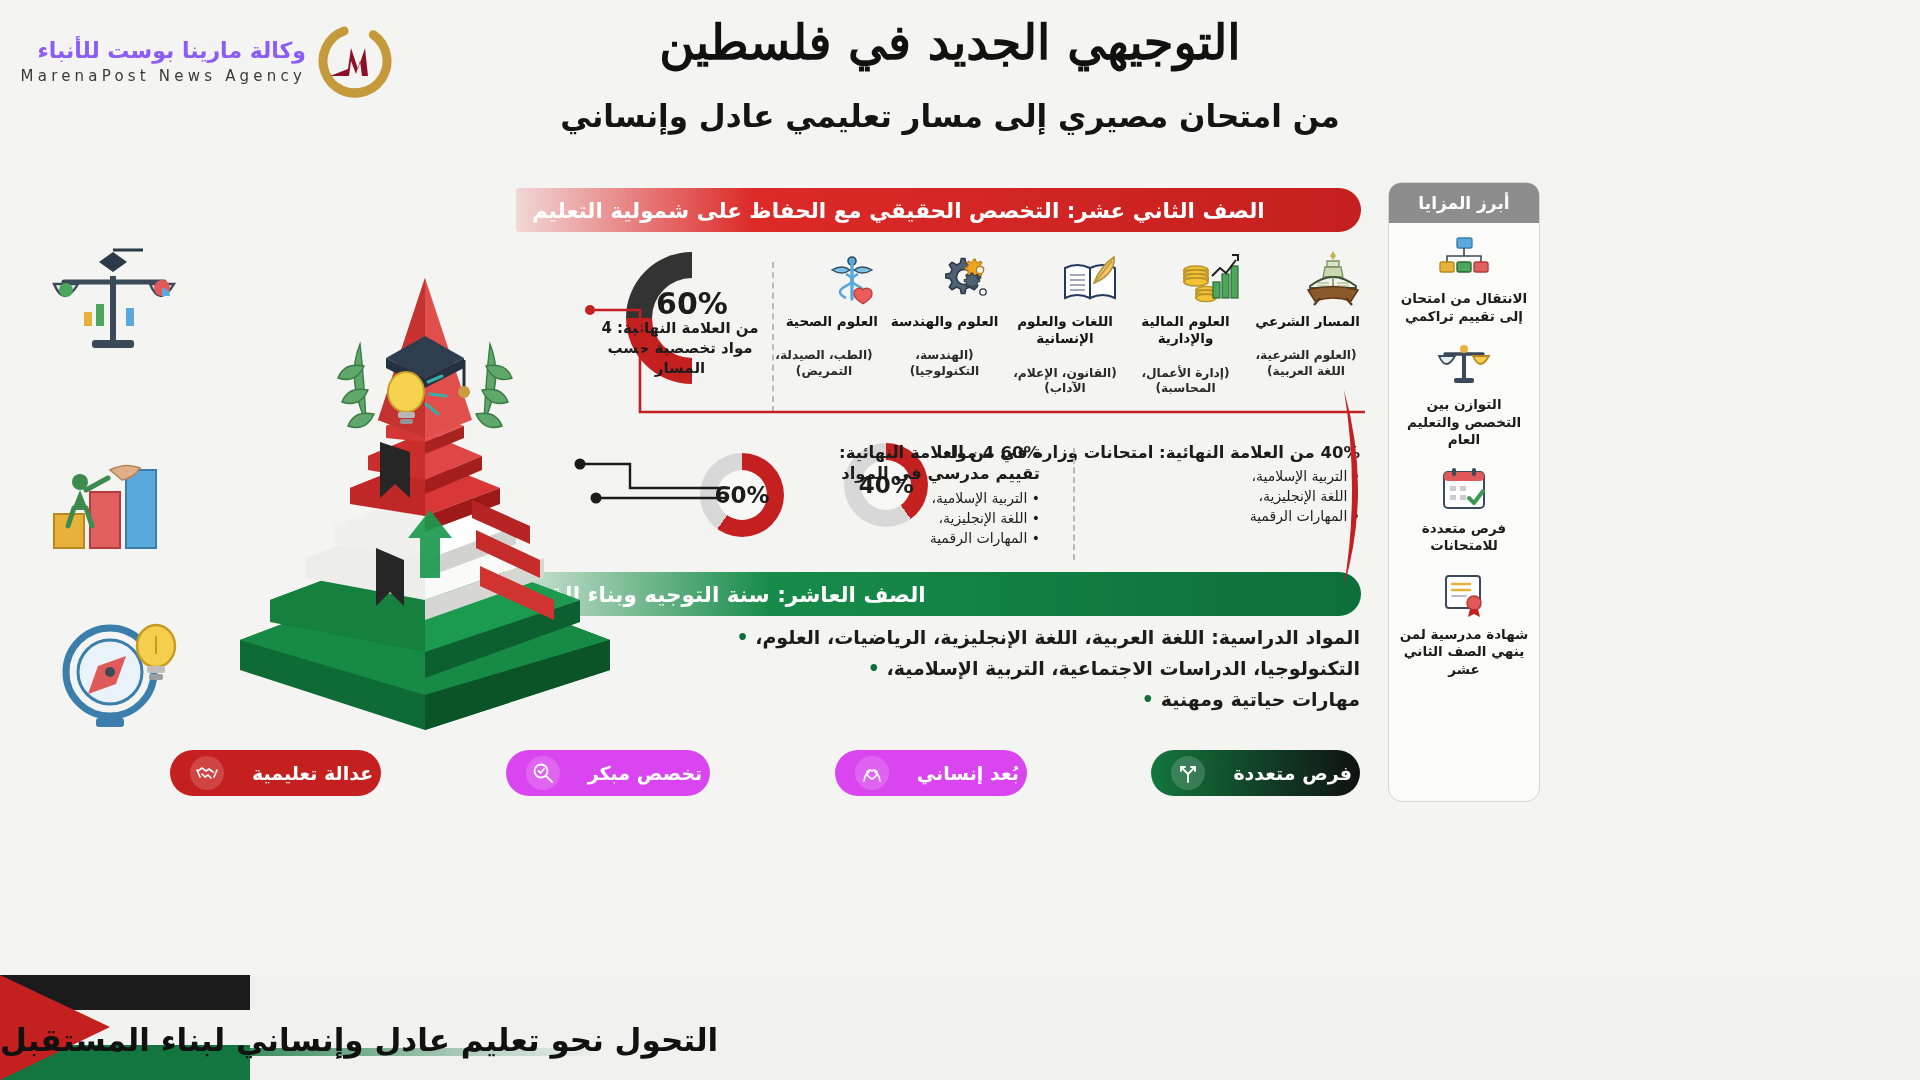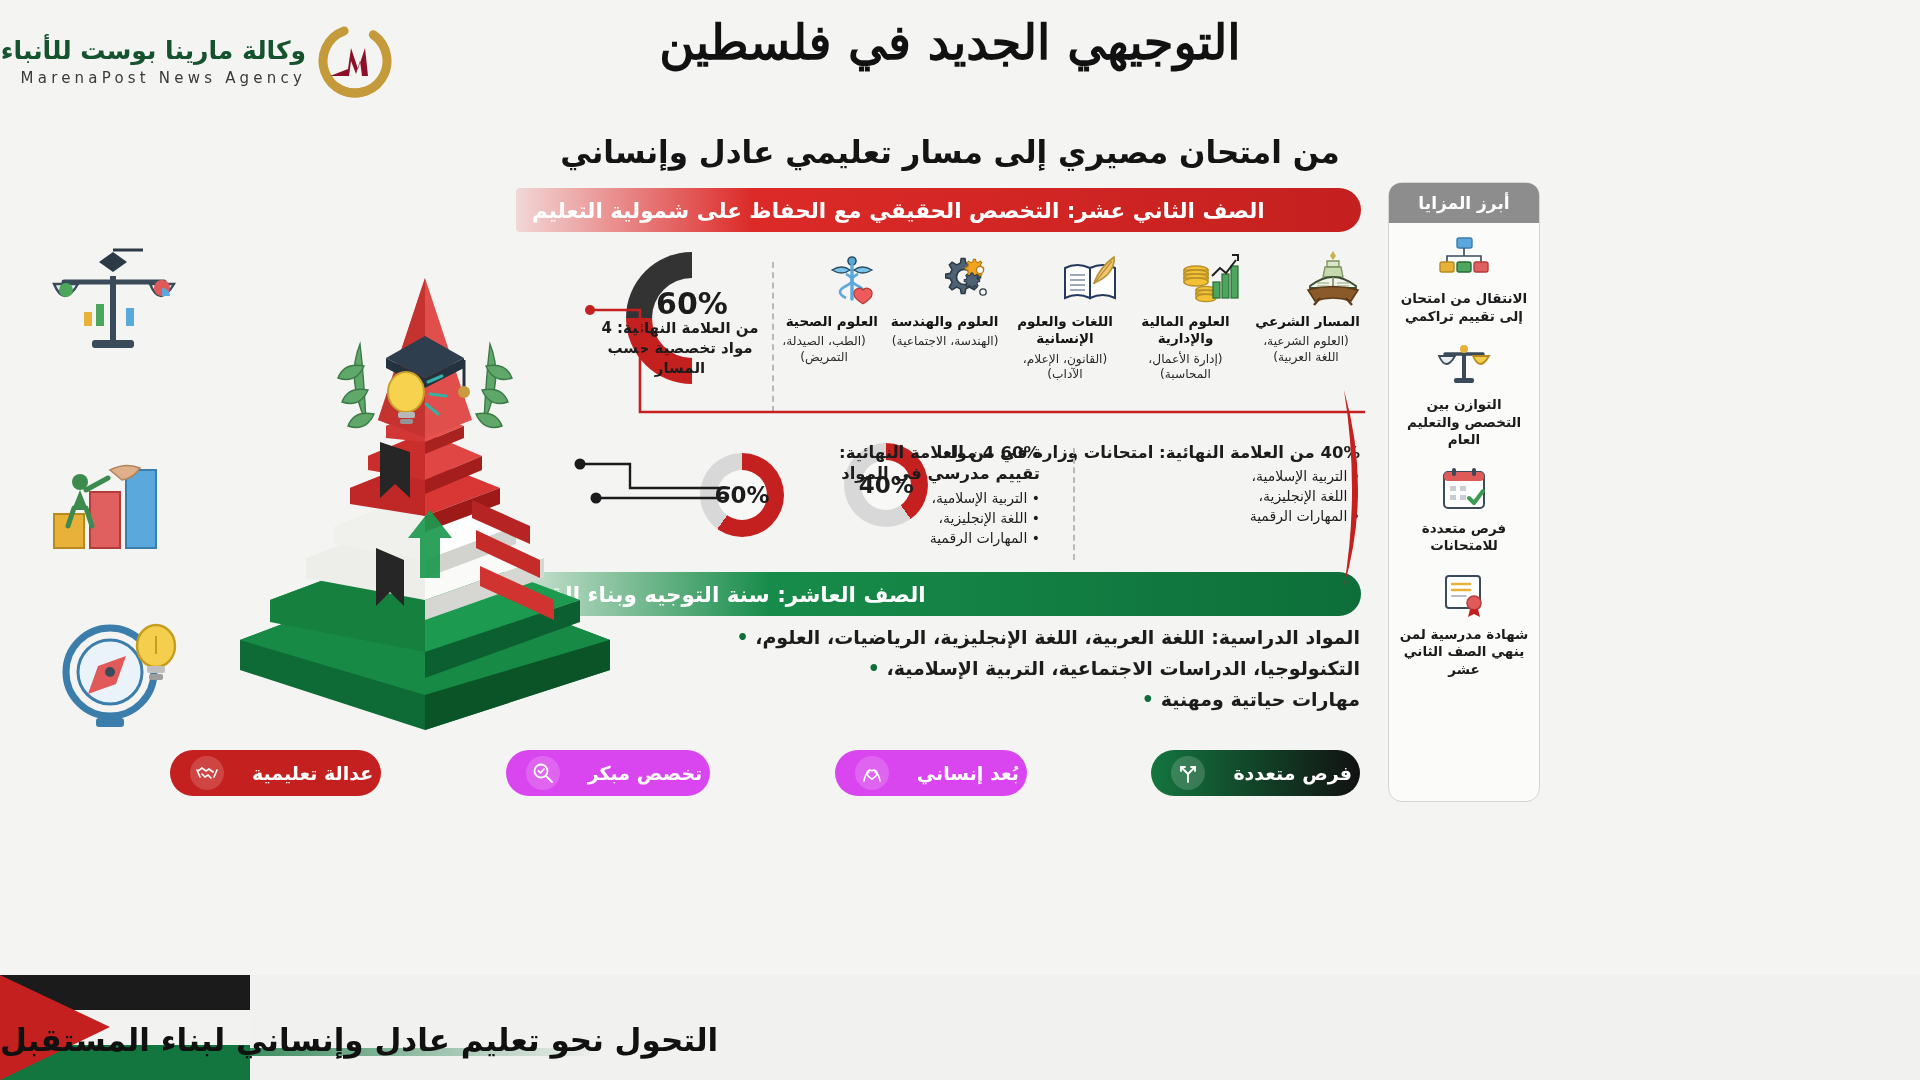--- a/index.html
+++ b/index.html
@@ -9,32 +9,32 @@
     background:#f4f4f2;
     position:relative;
     color:#1c1c1c;
   }
   .stage { position:absolute; inset:0; }
 
   
   .logo-wrap { position:absolute; left:22px; top:18px; width:370px; height:86px; display:flex; align-items:center; gap:12px; }
   .logo-mark { width:74px; height:74px; position:relative; flex:0 0 auto; }
   .logo-text { display:flex; flex-direction:column; align-items:flex-start; justify-content:center; }
-  .logo-ar { font-size:25px; font-weight:bold; color:#14532d; letter-spacing:.5px; white-space:nowrap;margin-left:40px; }
+  .logo-ar { font-size:22px; font-weight:bold; color:#8b5cf6; letter-spacing:.5px; white-space:nowrap;margin-left:40px; }
   .logo-en { font-size:15px; color:#3a3a3a; letter-spacing:4.2px; white-space:nowrap; margin-top:4px; }
 
   .title-main {
     position:absolute; left:440px; top:14px; width:1020px;
     text-align:center; font-family:"DejaVu Serif","Liberation Serif",serif;
     font-size:48px; font-weight:bold; color:#111; line-height:1.18;
     letter-spacing:1px;
   }
   .title-sub {
     position:absolute; left:440px; top:96px; width:1020px;
-    text-align:center; font-size:31px; font-weight:bold; color:#141414; line-height:1.3;margin-top:36px;
+    text-align:center; font-size:31px; font-weight:bold; color:#141414; line-height:1.3;
   }
 
   
   .bar-red {
     position:absolute; left:516px; top:188px; width:845px; height:44px;
     background:linear-gradient(90deg,#f2d7d7 0%,#dc2a28 28%,#c4201f 100%);
     border-radius:4px 22px 22px 4px;
     display:flex; align-items:center; justify-content:flex-end;
     padding-left:16px; padding-right:26px;
   }
@@ -47,21 +47,21 @@
     display:flex; align-items:center; justify-content:flex-end;
     padding-right:26px;
   }
   .bar-green span { color:#fff; font-size:21.5px; font-weight:bold; white-space:nowrap; }
 
   
   .tracks { position:absolute; left:770px; top:248px; width:590px; height:150px; display:flex; flex-direction:row-reverse; justify-content:space-between; }
   .track { width:108px; text-align:center; display:flex; flex-direction:column; align-items:flex-start; }
   .track .ic { height:58px; display:flex; align-items:flex-end; justify-content:center; }
   .track .nm { font-size:13.5px; font-weight:bold; line-height:1.28; margin-top:7px; color:#151515; }
-  .track .dt { font-size:12.2px; line-height:1.28; color:#2a2a2a; margin-top:4px; }
+  .track .dt { font-size:12.2px; line-height:1.28; color:#2a2a2a; margin-top:18px;font-weight:bold; }
 
   
   .donut-top { position:absolute; left:618px; top:252px; width:140px; height:140px; }
   .gauge {
     width:132px; height:132px; border-radius:50%;
     background:conic-gradient(from 180deg,#c4201f 0deg 90deg,#333333 90deg 180deg,transparent 180deg 360deg);
     position:relative;
   }
   .gauge::after {
     content:""; position:absolute; left:26px; top:26px; width:80px; height:80px;
@@ -198,21 +198,21 @@
             <path d="M39 12 l2.6 0 .7 3 2.6 1.2 3-1.8 1.8 1.8 -1.8 3 1.2 2.6 3 .7 0 2.6 -3 .7 -1.2 2.6 1.8 3 -1.8 1.8 -3-1.8 -2.6 1.2 -.7 3 -2.6 0 -.7-3 -2.6-1.2 -3 1.8 -1.8-1.8 1.8-3 -1.2-2.6 -3-.7 0-2.6 3-.7 1.2-2.6 -1.8-3 1.8-1.8 3 1.8 2.6-1.2z" transform="translate(-2,-2) scale(.78)"></path>
           </g>
           <circle cx="35" cy="18" r="3.6" fill="#F5F5F3" stroke="#B87A12" stroke-width="1.3"></circle>
           <g fill="#4E6273" stroke="#2B3945" stroke-width="1.5">
             <path d="M39 36 l2.4 0 .6 2.7 2.4 1.1 2.7-1.6 1.6 1.6 -1.6 2.7 1.1 2.4 2.7 .6 0 2.4 -2.7 .6 -1.1 2.4 1.6 2.7 -1.6 1.6 -2.7-1.6 -2.4 1.1 -.6 2.7 -2.4 0 -.6-2.7 -2.4-1.1 -2.7 1.6 -1.6-1.6 1.6-2.7 -1.1-2.4 -2.7-.6 0-2.4 2.7-.6 1.1-2.4 -1.6-2.7 1.6-1.6 2.7 1.6 2.4-1.1z" transform="translate(-2,-5) scale(.72)"></path>
           </g>
           <circle cx="38" cy="40" r="3.2" fill="#F5F5F3" stroke="#2B3945" stroke-width="1.3"></circle>
         </svg>
       </div>
       <div class="nm">العلوم والهندسة</div>
-      <div class="dt">(الهندسة، الاجتماعية)</div>
+      <div class="dt">(الهندسة، التكنولوجيا)</div>
     </div>
 
     <div class="track">
       <div class="ic">
         <svg width="58" height="52" viewBox="0 0 58 52">
           <path d="M4 14 q12-6 25 0 v30 q-13-6-25 0z" fill="#fff" stroke="#233A5E" stroke-width="2"></path>
           <path d="M54 14 q-12-6-25 0 v30 q13-6 25 0z" fill="#fff" stroke="#233A5E" stroke-width="2"></path>
           <g stroke="#6B7B96" stroke-width="1.3">
             <path d="M9 21 h15"></path>
               <path d="M9 26 h15"></path>

